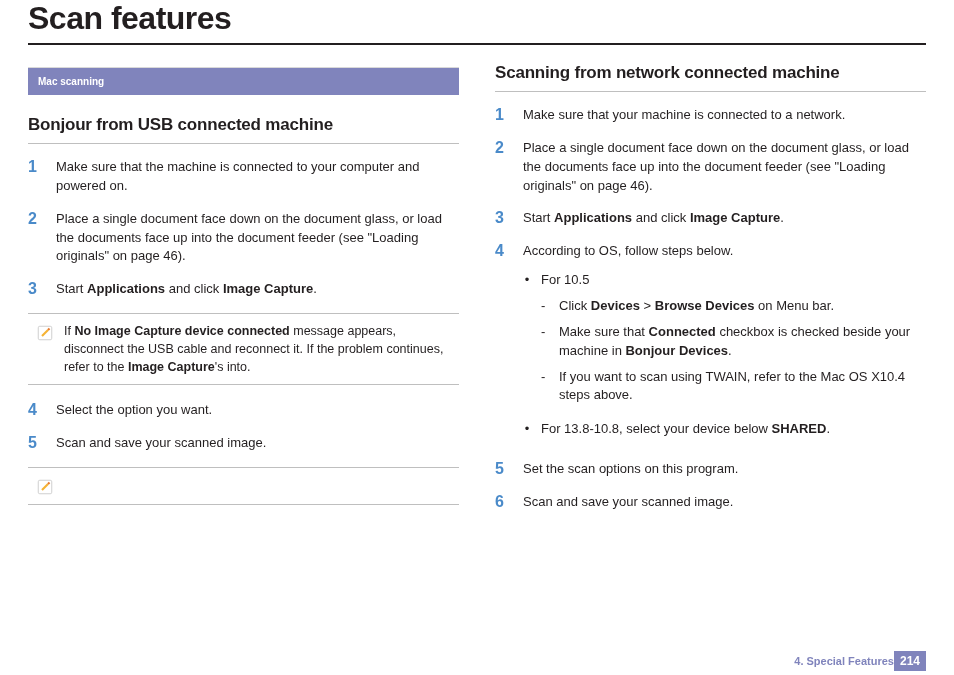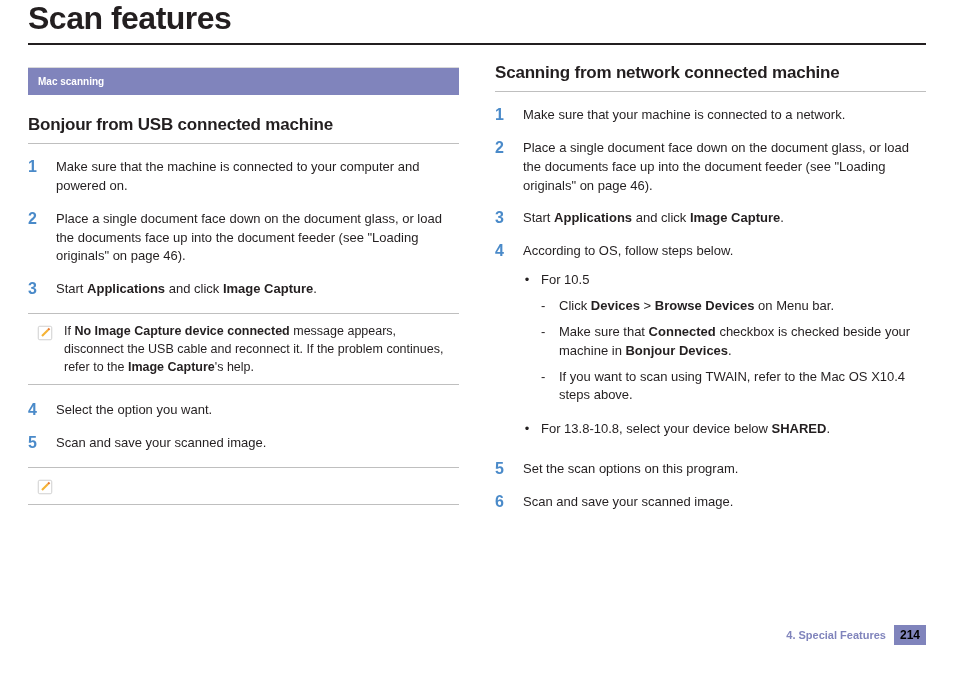--- a/index.html
+++ b/index.html
@@ -17,23 +17,23 @@
   .txt { flex: 1 1 auto; }
   .txt b { font-weight: 700; }
   .note { border-top: 1px solid #bfbfbf; border-bottom: 1px solid #bfbfbf; padding: 8px 4px 8px 0; margin: 6px 0 16px 0; display: flex; gap: 10px; font-size: 12.5px; line-height: 1.45; }
   .note-icon { width: 18px; height: 18px; flex: 0 0 auto; margin-left: 8px; margin-top: 2px; }
   .note-icon svg { width: 18px; height: 18px; display: block; }
   .sub-list { margin-top: 10px; }
   .sub-list > li { display: flex; gap: 10px; margin: 8px 0; font-size: 13px; line-height: 1.4; }
   .bullet { width: 8px; flex: 0 0 auto; text-align: center; }
   .dash-list > li { display: flex; gap: 10px; margin: 8px 0; }
   .dash { width: 8px; flex: 0 0 auto; }
-  .footer { position: absolute; bottom: 30px; right: 28px; display: flex; align-items: center; gap: 8px; font-size: 11px; }
+  .footer { position: absolute; bottom: 4px; right: 28px; display: flex; align-items: center; font-size: 11px; }
   .footer-label { color: #8084bc; font-weight: 700; }
-  .footer-page { background: #8084bc; color: #000000; padding: 3px 6px; font-weight: 700; font-size: 12px; }
+  .footer-page { background: #8084bc; color: #ffffff; padding: 3px 6px; font-weight: 700; font-size: 12px; }
   ul { list-style: none; }
 </style>
 </head>
 <body>
 
 <div class="page">
   <div class="title-wrap">
     <h1>Scan features</h1>
   </div>
 
@@ -64,21 +64,21 @@
 
       <div class="note">
         <span class="note-icon">
           <svg viewBox="0 0 24 24">
               <rect x="3" y="3" width="18" height="18" rx="2" fill="#fff" stroke="#bfbfbf"></rect>
               <path d="M7 15 L15 7 L17 9 L9 17 Z" fill="#f5b335"></path>
               <path d="M15 7 L17 5 L19 7 L17 9 Z" fill="#e87b2f"></path>
             </svg>
         </span>
         <span class="txt">
-          <span>If </span><b>No Image Capture device connected</b><span> message appears, disconnect the USB cable and reconnect it. If the problem continues, refer to the </span><b>Image Capture</b><span>'s help.</span>
+          <span>If </span><b>No Image Capture device connected</b><span> message appears, disconnect the USB cable and reconnect it. If the problem continues, refer to the </span><b>Image Capture</b><span>'s into.</span>
         </span>
       </div>
 
       <ul class="num-list">
         <li>
           <span class="num">4</span>
           <span class="txt">Select the option you want.</span>
         </li>
         <li>
           <span class="num">5</span>

